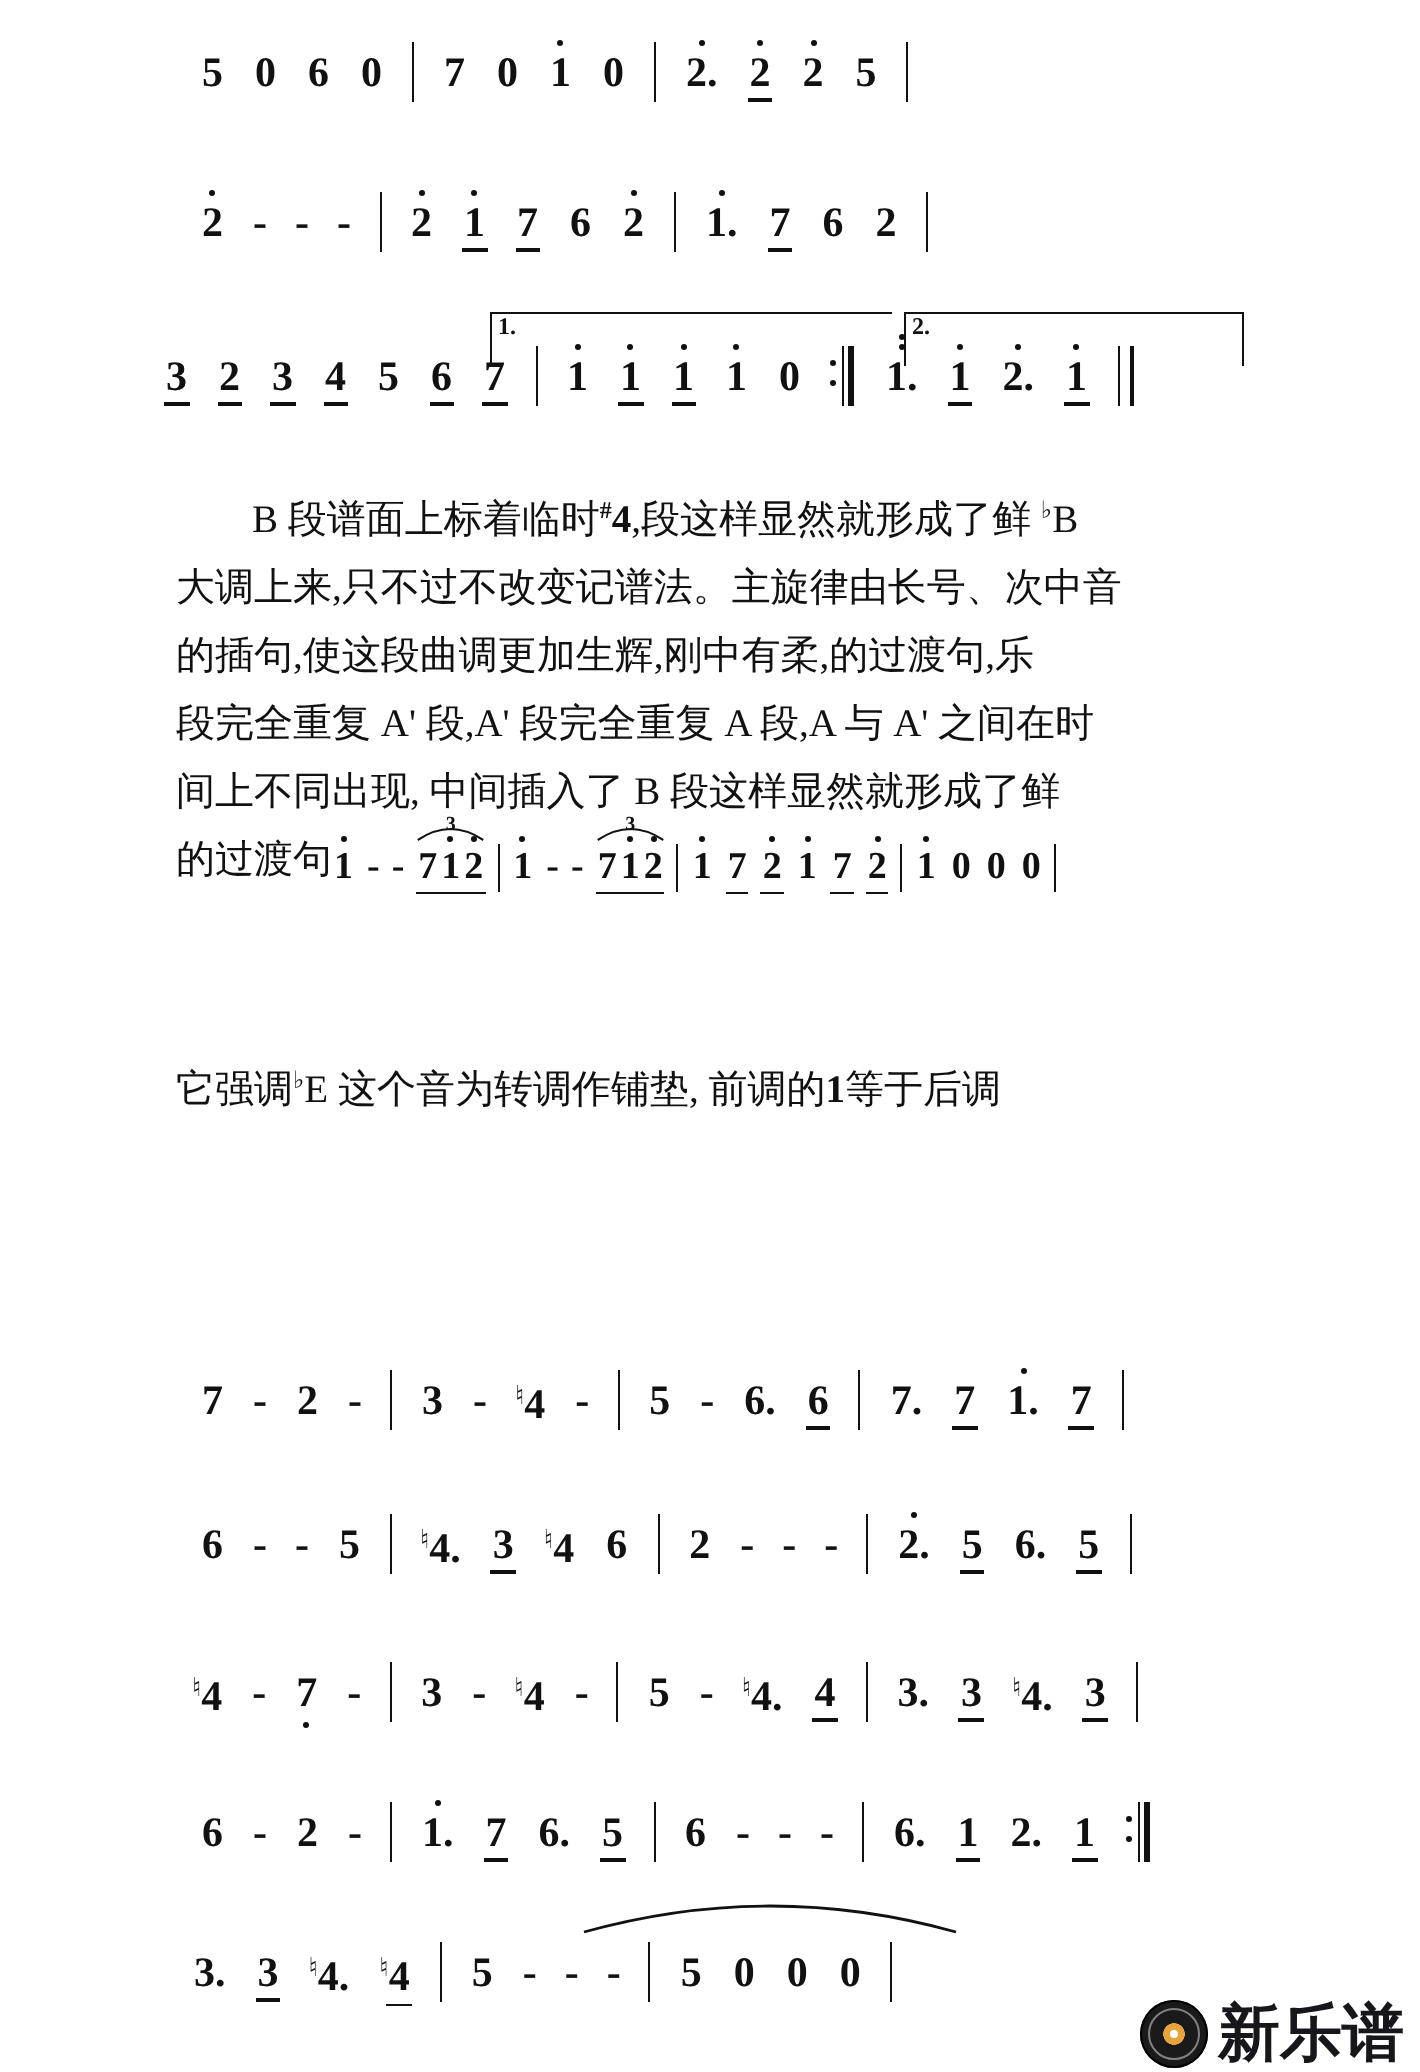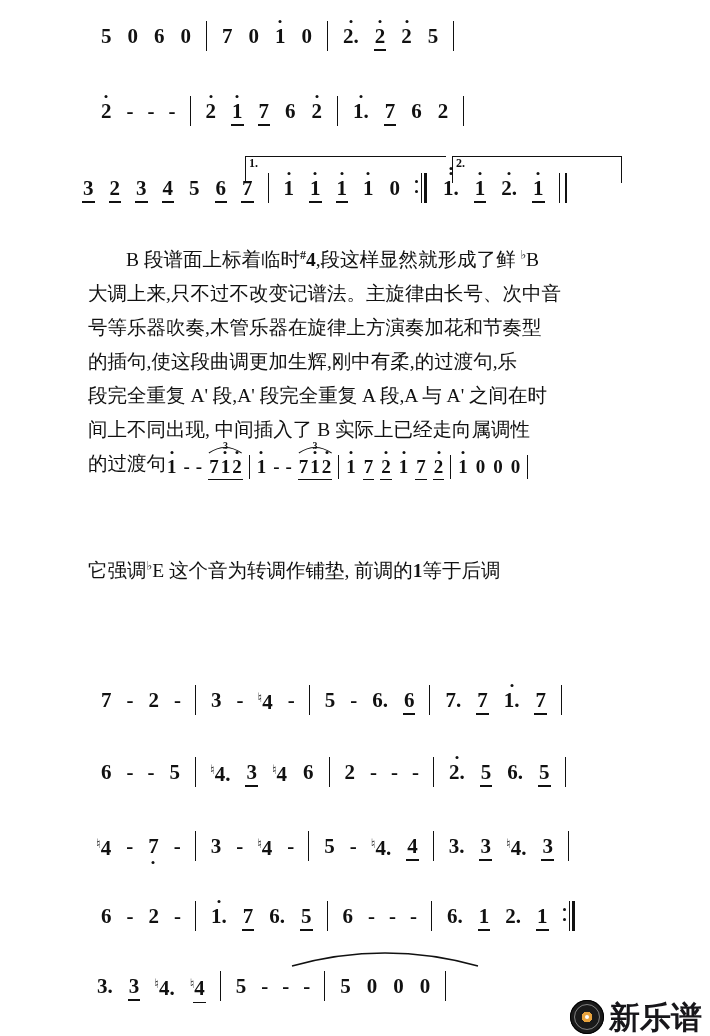--- a/index.html
+++ b/index.html
@@ -329,24 +329,23 @@
       </span>
       <span class="volta closed" style="left: 452px; width: 168px; top: -4px;">
         <span class="lbl">2.</span>
       </span>
     </div>
   </div>
 
 <div class="prose" style="top:238px;">
   <p class="indent"><span>B 段谱面上标着临时</span><span class="sup-acc">#</span><span class="bnum">4</span><span>,段这样显然就形成了鲜 </span><span class="sup-acc">♭</span><span>B</span></p>
   <p>大调上来,只不过不改变记谱法。主旋律由长号、次中音</p>
-  <p>号等乐器吹奏,木管乐器在旋律上方演奏加花和节奏型</p>
   <p>的插句,使这段曲调更加生辉,刚中有柔,的过渡句,乐</p>
   <p>段完全重复 A' 段,A' 段完全重复 A 段,A 与 A' 之间在时</p>
-  <p>间上不同出现, 中间插入了 B 实际上已经走向属调性</p>
+  <p>间上不同出现, 中间插入了 B 段这样显然就形成了鲜</p>
   <p><span>的过渡句</span><span class="inline-staff" id="inline-staff">
         <span class="tok" style="margin-right: 6px;"><span class="note"><span class="d">1</span><i class="oct-up"></i></span></span>
         <span class="dash" style="margin-right: 6px;">-</span>
         <span class="dash" style="margin-right: 6px;">-</span>
         <span class="tok" style="margin-right: 6px; position: relative;"><span class="trip">
             <svg viewBox="0 0 40 10" preserveAspectRatio="none">
               <path d="M1,9 Q20,-2 39,9" fill="none" stroke="#111" stroke-width="1.1"></path>
             </svg>
             <span class="n">3</span>
           </span><span style="display: inline-block; position: relative;"><span class="tok" style="margin-right: 0px;"><span class="note beam"><span class="d">7</span></span></span><span class="tok" style="margin-right: 0px;"><span class="note beam"><span class="d">1</span><i class="oct-up"></i></span></span><span class="tok" style="margin-right: 0px;"><span class="note beam"><span class="d">2</span><i class="oct-up"></i></span></span></span></span>
@@ -369,21 +368,21 @@
         <span class="tok" style="margin-right: 6px;"><span class="note beam"><span class="d">2</span><i class="oct-up"></i></span></span>
         <span class="bar" style="margin-right: 6px;"></span>
         <span class="tok" style="margin-right: 6px;"><span class="note"><span class="d">1</span><i class="oct-up"></i></span></span>
         <span class="tok" style="margin-right: 6px;"><span class="note"><span class="d">0</span></span></span>
         <span class="tok" style="margin-right: 6px;"><span class="note"><span class="d">0</span></span></span>
         <span class="tok" style="margin-right: 6px;"><span class="note"><span class="d">0</span></span></span>
         <span class="bar" style="margin-right: 6px;"></span>
       </span></p>
 </div>
 
-<div class="prose" style="top:549px;">
+<div class="prose" style="top:523px;">
   <p><span>它强调</span><span class="sup-acc">♭</span><span>E 这个音为转调作铺垫, 前调的</span><span class="bnum">1</span><span>等于后调</span></p>
 </div>
 
 <div id="staves-bottom">
     <div class="staff" style="top: 672px; padding-left: 100px; position: absolute;">
       <span class="tok" style="margin-right: 14px;"><span class="note"><span class="d">7</span></span></span>
       <span class="dash" style="margin-right: 14px;">-</span>
       <span class="tok" style="margin-right: 14px;"><span class="note"><span class="d">2</span></span></span>
       <span class="dash" style="margin-right: 14px;">-</span>
       <span class="bar" style="margin-right: 14px;"></span>

